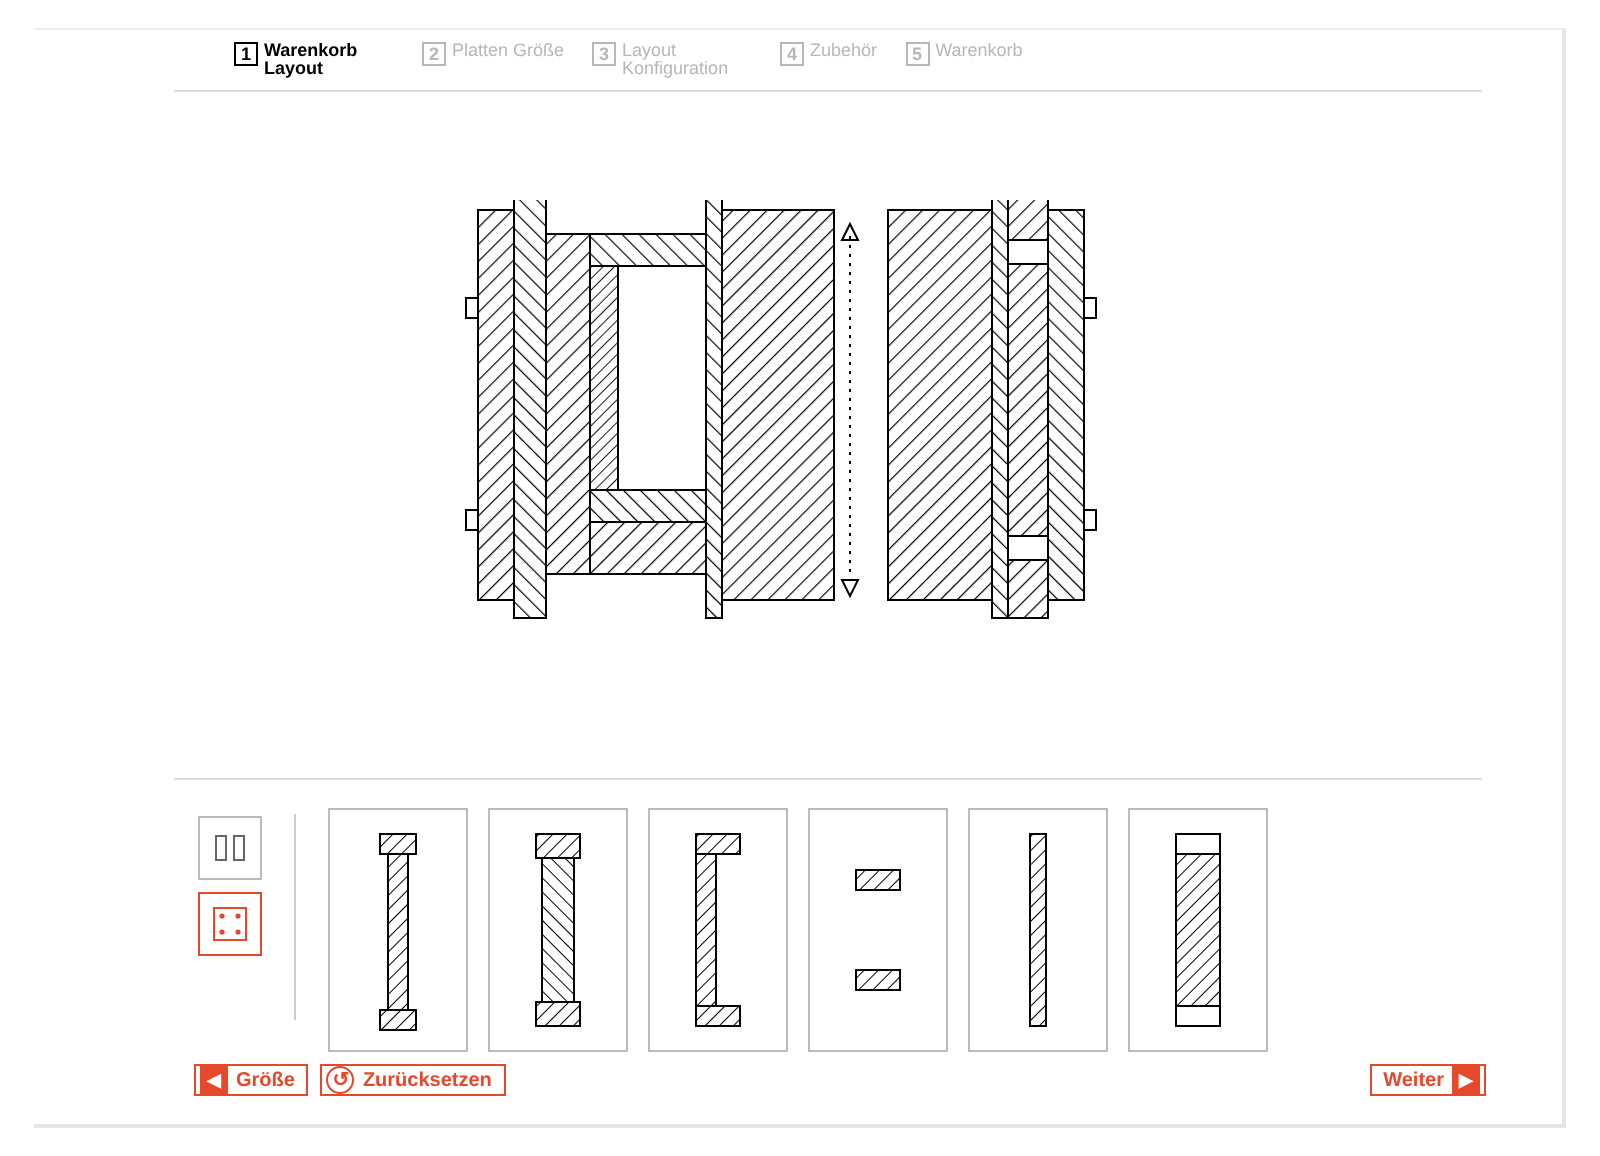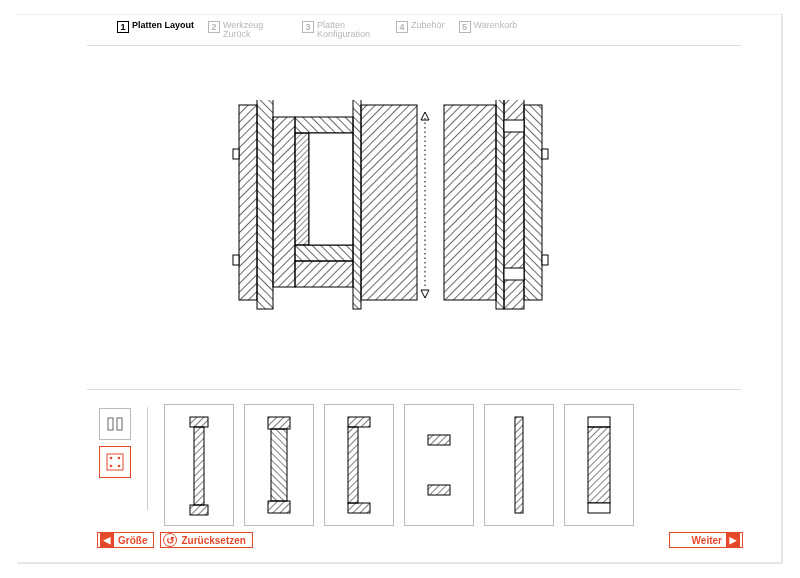--- a/index.html
+++ b/index.html
@@ -114,40 +114,40 @@
   }
   .btn .arrow, .btn .reset {
     width: 14px; height: 14px;
     background: #e6492a;
     color: #fff;
     display: flex; align-items: center; justify-content: center;
     font-size: 9px;
   }
   .btn.reset-btn { padding-left: 2px; }
   .btn.reset-btn .reset { background: transparent; color: #e6492a; border: 1px solid #e6492a; border-radius: 50%; font-size: 10px; }
-  .btn.next { padding: 0 2px 0 22px; margin-left: auto; }
+  .btn.next { padding: 0 2px 0 6px; margin-left: auto; }
   
 </style>
 </head>
 <body>
 
 <div class="page">
 
   <div class="steps">
     <div class="step active">
       <span class="num">1</span>
-      <span class="lbl">Platten Layout</span>
+      <span class="lbl">Warenkorb Layout</span>
     </div>
     <div class="step">
       <span class="num">2</span>
-      <span class="lbl">Werkzeug Zurück</span>
+      <span class="lbl">Platten Größe</span>
     </div>
     <div class="step">
       <span class="num">3</span>
-      <span class="lbl">Platten Konfiguration</span>
+      <span class="lbl">Layout Konfiguration</span>
     </div>
     <div class="step">
       <span class="num">4</span>
       <span class="lbl">Zubehör</span>
     </div>
     <div class="step">
       <span class="num">5</span>
       <span class="lbl">Warenkorb</span>
     </div>
   </div>

